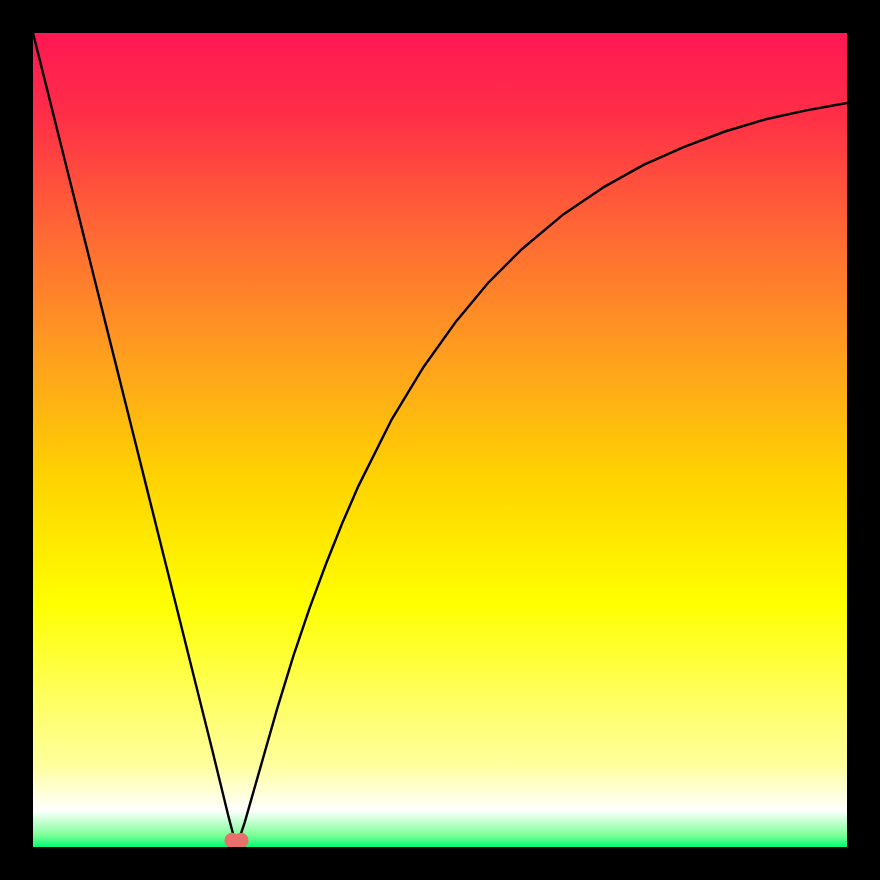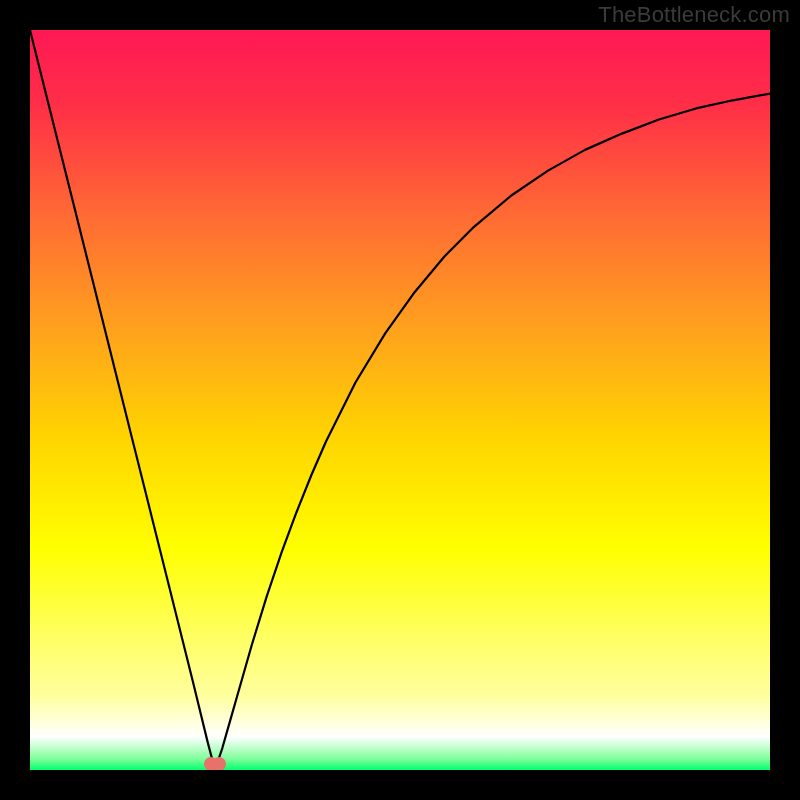--- a/index.html
+++ b/index.html
@@ -72,14 +72,13 @@
       <rect x="0" y="0" width="740" height="740" fill="url(#bg-grad)"></rect>
     </svg>
     <svg class="overlay" viewBox="0 0 740 740" preserveAspectRatio="none">
       <path id="curve-path" fill="none" stroke="#000" stroke-width="2.2" stroke-linecap="round" stroke-linejoin="round" d="M0.00 0.00 L14.80 59.20 L29.60 118.40 L44.40 177.60 L59.20 236.80 L74.00 296.00 L88.80 355.20 L103.60 414.40 L118.40 473.60 L133.20 532.80 L148.00 592.00 L162.80 651.20 L177.60 711.88 L185.00 740.00 L192.40 717.80 L199.80 691.90 L207.20 666.00 L222.00 614.20 L236.80 566.10 L251.60 522.44 L266.40 482.48 L281.20 445.48 L296.00 411.44 L325.60 352.24 L355.20 303.40 L384.80 261.96 L414.40 226.44 L444.00 196.84 L481.00 165.76 L518.00 140.60 L555.00 119.88 L592.00 103.60 L629.00 89.54 L666.00 78.44 L703.00 70.30 L740.00 63.64"></path>
       <g id="marker-group">
           <circle cx="181.00" cy="734.00" r="7" fill="#e8716b"></circle>
           <circle cx="189.00" cy="734.00" r="7" fill="#e8716b"></circle>
         </g>
     </svg>
   </div>
-  <div class="watermark">TheBottleneck.com</div>
 </div>
 
 </body></html>

